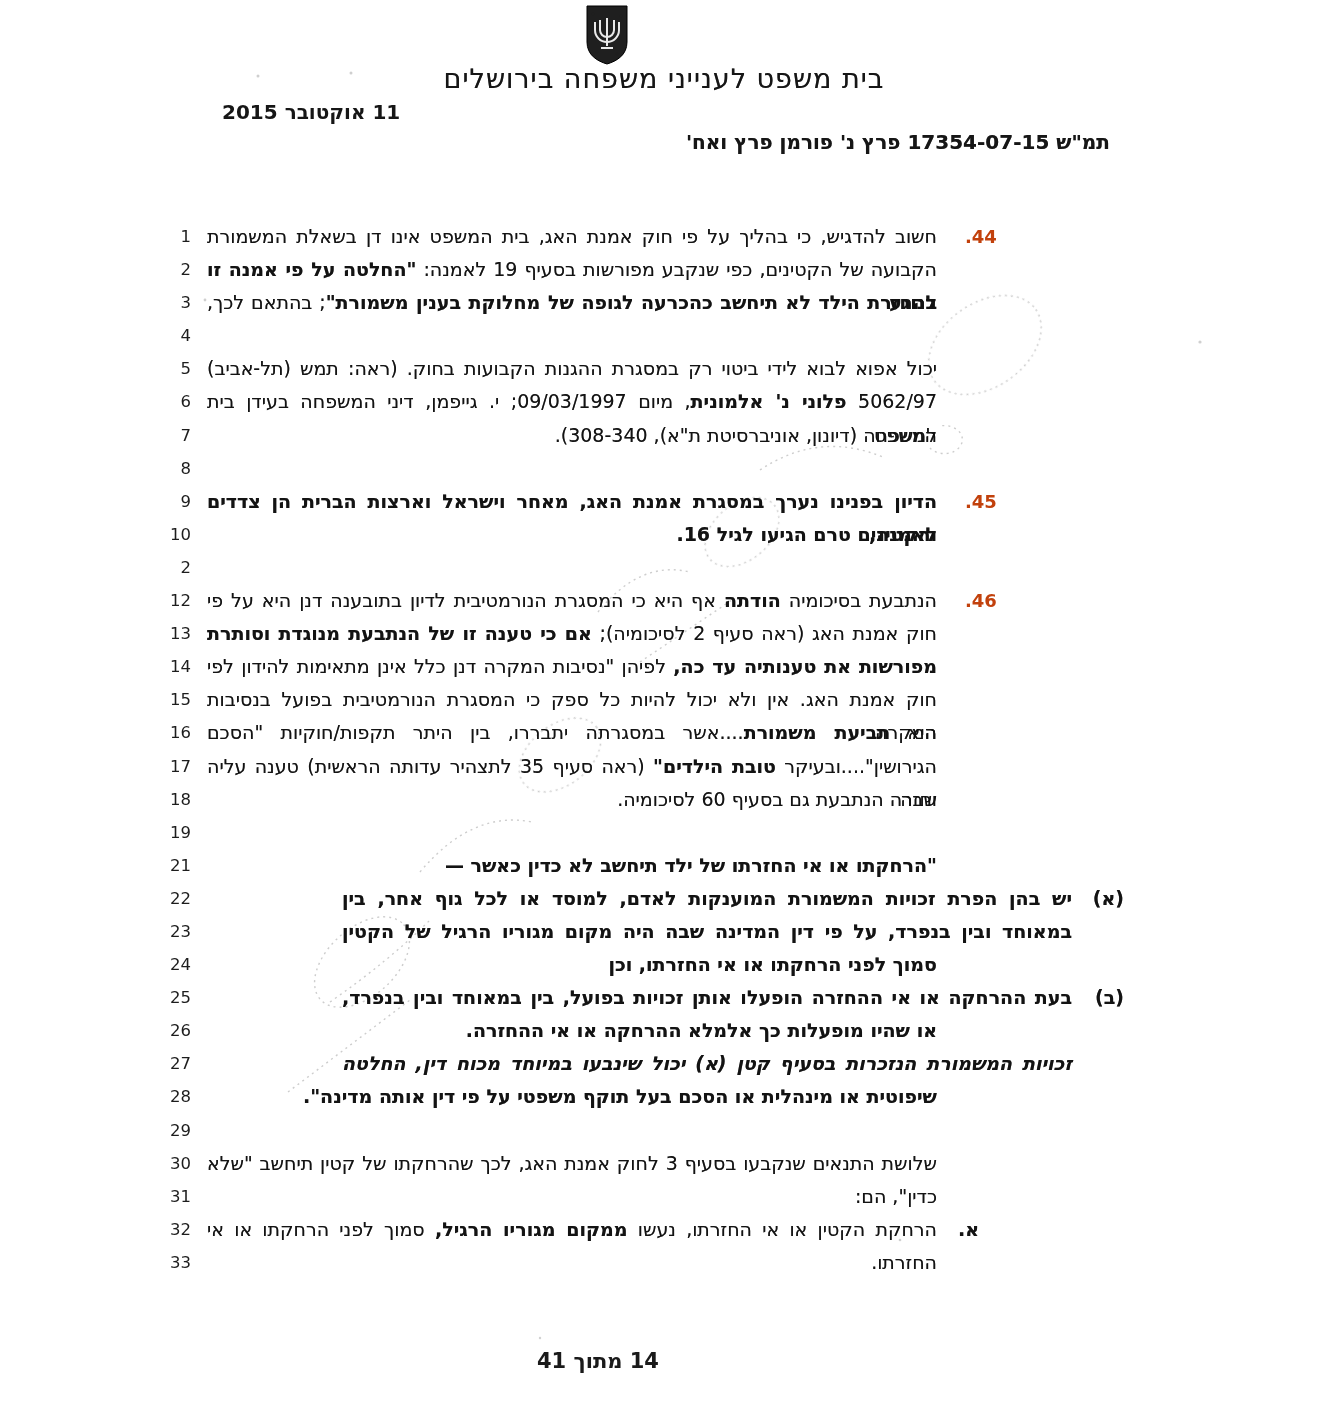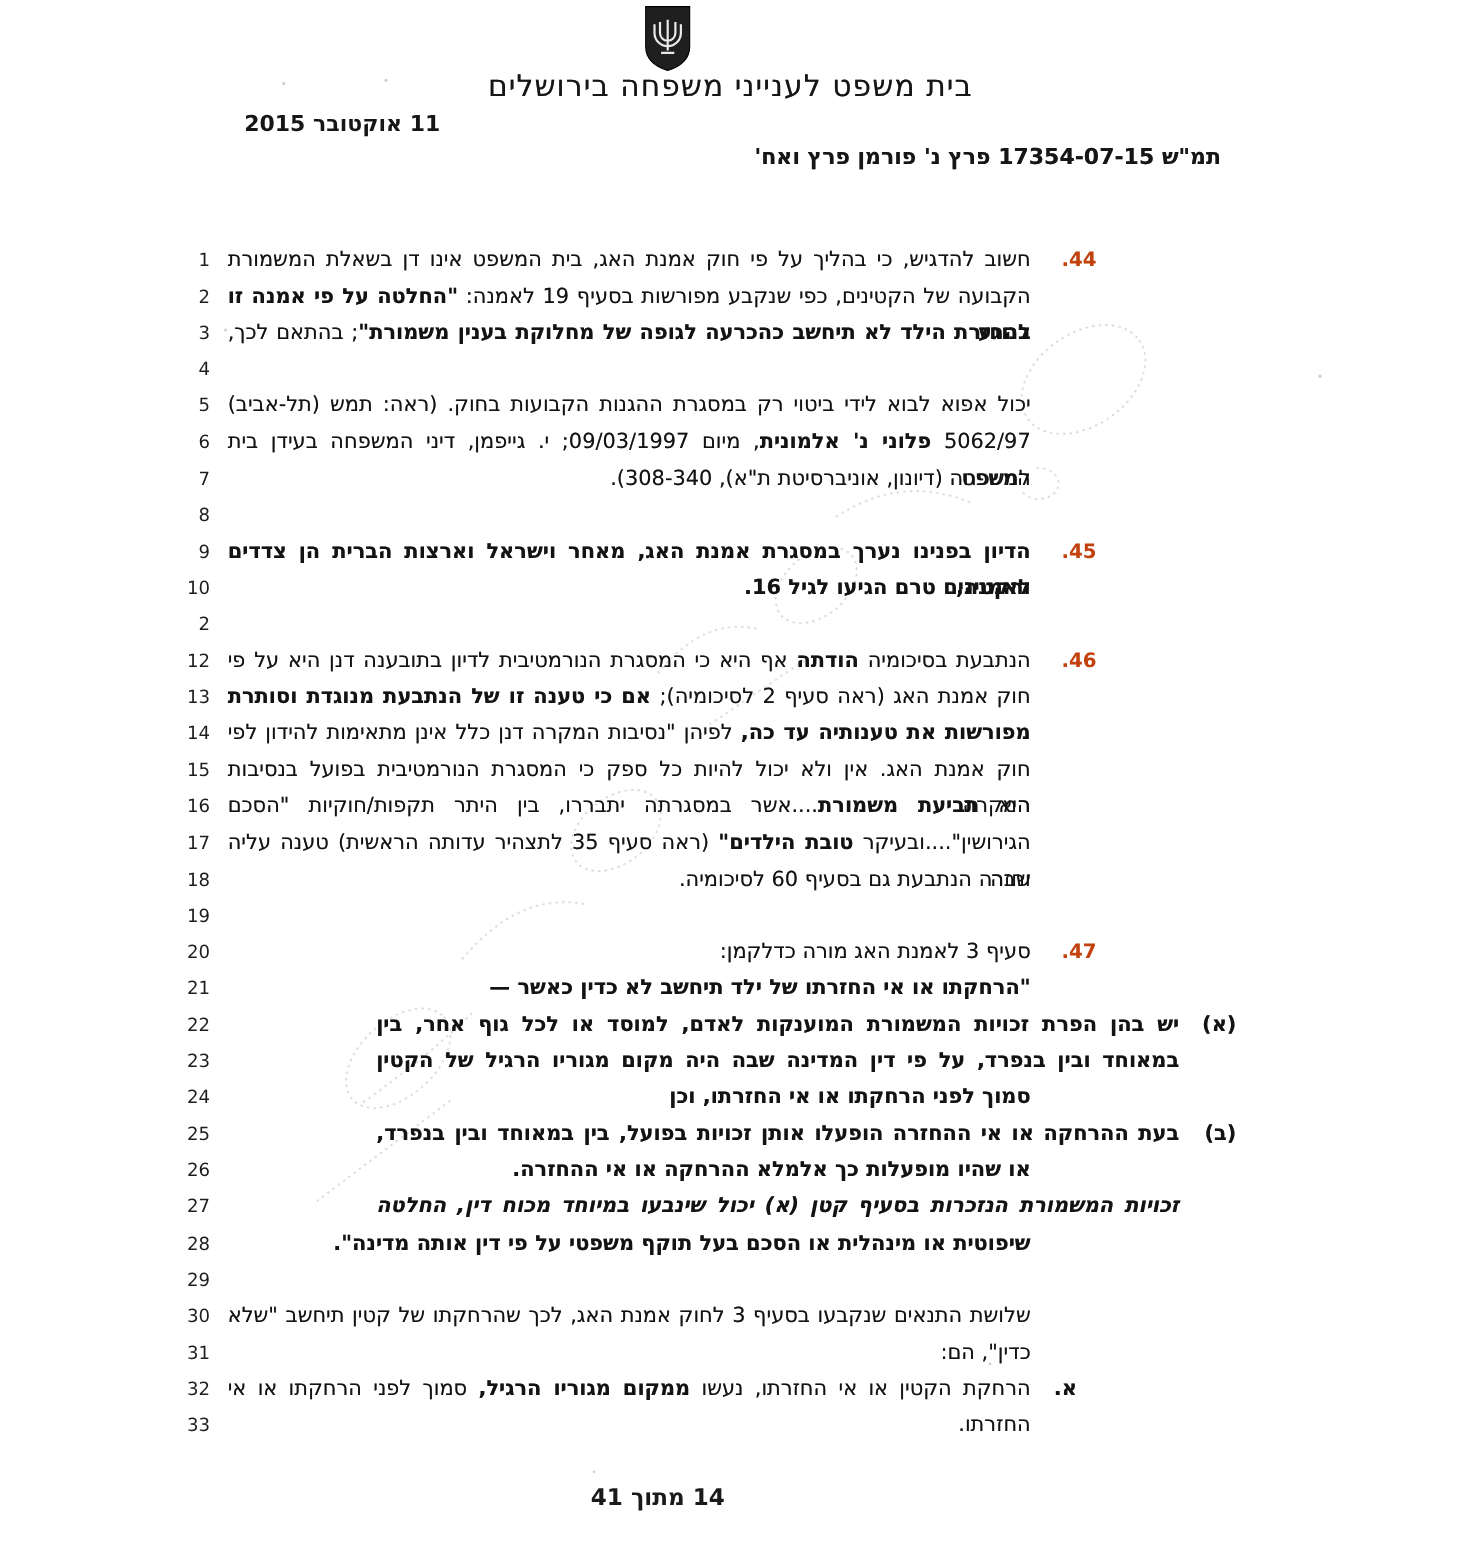--- a/index.html
+++ b/index.html
@@ -176,25 +176,20 @@
         <div class="txt j"><span>הגירושין"....ובעיקר </span><span class="b">טובת הילדים"</span><span> (ראה סעיף 35 לתצהיר עדותה הראשית) טענה עליה שבה</span></div>
       </div>
       <div class="row">
         <span class="lnum">18</span>
         <div class="txt r"><span>וחזרה הנתבעת גם בסעיף 60 לסיכומיה.</span></div>
       </div>
       <div class="row">
         <span class="lnum">19</span>
       </div>
       <div class="row">
-        <span class="lnum">20</span>
-        <div class="txt r"><span>סעיף 3 לאמנת האג מורה כדלקמן:</span></div>
-        <span class="pno">47.</span>
-      </div>
-      <div class="row">
         <span class="lnum">21</span>
         <div class="txt r"><span class="b">"הרחקתו או אי החזרתו של ילד תיחשב לא כדין כאשר —</span></div>
       </div>
       <div class="row">
         <span class="lnum">22</span>
         <div class="txt j" style="padding-right: 57px; padding-left: 135px;"><span class="mk b" style="right: 5px;">(א)</span><span class="b">יש בהן הפרת זכויות המשמורת המוענקות לאדם, למוסד או לכל גוף אחר, בין</span></div>
       </div>
       <div class="row">
         <span class="lnum">23</span>
         <div class="txt j" style="padding-right: 57px; padding-left: 135px;"><span class="b">במאוחד ובין בנפרד, על פי דין המדינה שבה היה מקום מגוריו הרגיל של הקטין</span></div>

